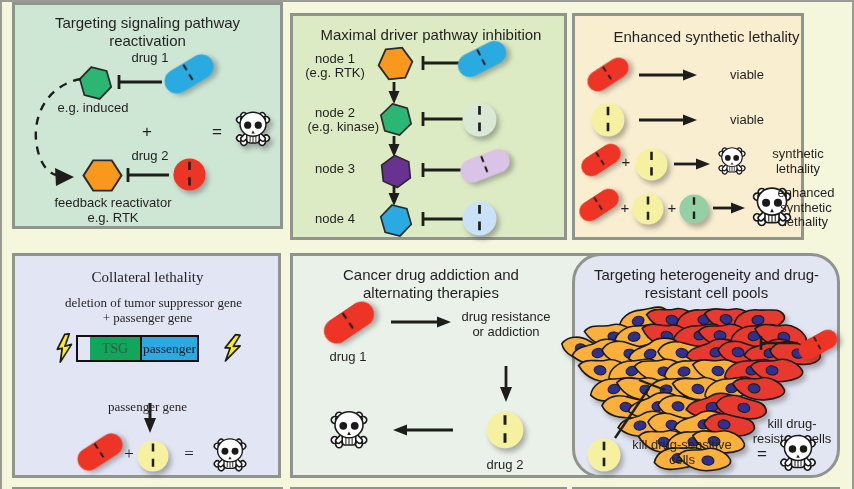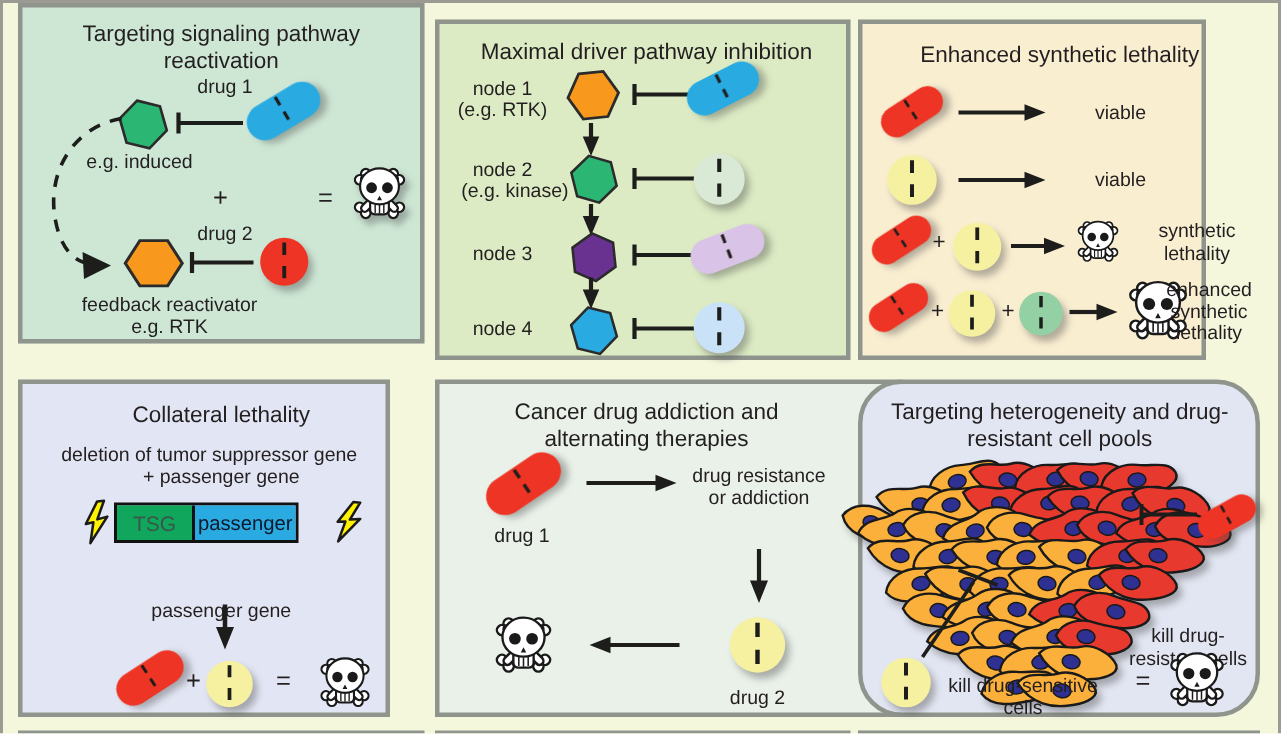--- a/index.html
+++ b/index.html
@@ -7,21 +7,21 @@
   .figure{position:relative;width:854px;height:489px;background:var(--page-bg,#f5f7dd);overflow:hidden;}
   .frame{position:absolute;inset:0;border:2px solid #9b9b93;border-bottom:none;pointer-events:none;z-index:50;}
   .panel{position:absolute;border:3px solid var(--panel-border,#8f948c);box-sizing:border-box;}
   .t{position:absolute;color:var(--text,#231f20);font-size:13px;line-height:1.13;text-align:center;}
   .title{font-size:15px;line-height:1.2;}
   .sym{font-size:17px;font-weight:400;}
   .icon{position:absolute;overflow:visible;}
   .shadow{filter:drop-shadow(3px 4px 2.5px rgba(70,70,70,0.40));}
   svg line,svg path.ln{stroke:#1d1d1b;}
   .stub{position:absolute;border:3px solid var(--panel-border,#8f948c);box-sizing:border-box;}
-  .genebar{position:absolute;display:flex;border:2.5px solid #111;box-sizing:border-box;}
+  .genebar{position:absolute;display:flex;border:2.5px solid #111;box-sizing:border-box;padding-left:12px;}
   .genebar .seg{display:flex;align-items:center;justify-content:center;font-size:14px;}
 </style>
 </head>
 <body>
 
 <svg width="0" height="0" style="position:absolute" aria-hidden="true">
   <defs>
     <symbol id="skull" viewBox="-50 -50 100 100">
       <g stroke="#1a1a1a" stroke-width="3.2" fill="#ffffff">
         <g transform="rotate(45)">
@@ -217,23 +217,23 @@
     <svg class="icon" style="left:138px;top:185px;" width="32" height="14" viewBox="0 0 32 14">
       <line x1="0" y1="7" x2="20" y2="7" stroke-width="2.8"></line>
         <polygon points="18,1.5 32,7 18,12.5" fill="#1d1d1b"></polygon>
     </svg>
     <svg class="icon" style="left:170px;top:164px;" width="54" height="54">
         <use href="#skull"></use>
       </svg>
     <div class="t" style="left:196px;top:170px;width:70px;">enhanced synthetic lethality</div>
   </div>
 
-  <div class="panel" style="left:12px;top:253px;width:248px;height:225px;background:var(--panel4-bg,#e2e5f3);">
+  <div class="panel" style="left:12px;top:253px;width:269px;height:225px;background:var(--panel4-bg,#e2e5f3);font-family:Liberation Serif, serif;">
     <div class="t title" style="left:20px;top:12px;width:225px;">Collateral lethality</div>
-    <div class="t" style="left:2px;top:40px;width:245px;">deletion of tumor suppressor gene</div>
+    <div class="t" style="left:16px;top:40px;width:245px;">deletion of tumor suppressor gene</div>
     <div class="t" style="left:10px;top:55px;width:245px;">+ passenger gene</div>
     <svg class="icon" style="left:41px;top:77px;transform:rotate(-6deg);" width="17" height="30">
         <use href="#bolt"></use>
       </svg>
     <div class="genebar" style="left:61px;top:79px;width:123px;height:27px;">
       <div class="seg" style="width:50px;background:var(--tsg-green,#10a65b);color:var(--tsg-text,#37584a);">
         <span>TSG</span>
       </div>
       <div class="seg" style="flex:1;background:var(--passenger-blue,#29abe2);color:#0f172a;border-left:2.5px solid #111;font-size:13.5px;">
         <span>passenger</span>
@@ -494,21 +494,21 @@
         <use href="#cpill" style="fill:var(--red-pill,#ee3424)"></use>
       </svg>
     <div class="t" style="left:168px;top:117px;width:98px;margin-top:44px;">kill drug-resistant cells</div>
     <svg class="icon" style="left:28px;top:118px;" width="72" height="70" viewBox="0 0 72 70">
       <line x1="12" y1="64" x2="46" y2="14" stroke-width="2.4"></line>
         <line x1="36" y1="6" x2="62" y2="16" stroke-width="2.4"></line>
     </svg>
     <svg class="icon shadow" style="left:12px;top:182px;" width="34" height="34">
         <use href="#rpill" style="fill:var(--yellow-pill,#f6f1a0)"></use>
       </svg>
-    <div class="t" style="left:52px;top:194px;width:110px;">kill drug-sensitive cells</div>
+    <div class="t" style="left:52px;top:182px;width:110px;">kill drug-sensitive cells</div>
     <div class="t sym" style="left:179px;top:188px;width:16px;">=</div>
     <svg class="icon" style="left:198px;top:172px;" width="50" height="50">
         <use href="#skull"></use>
       </svg>
   </div>
 
   <div class="stub" style="left:12px;top:487px;width:271px;height:10px;background:var(--stub1-bg,#eff1fa);"></div>
   <div class="stub" style="left:290px;top:487px;width:277px;height:10px;background:var(--stub2-bg,#fdfdf4);"></div>
   <div class="stub" style="left:572px;top:487px;width:268px;height:10px;background:var(--stub3-bg,#d3e8da);"></div>
 </div>

